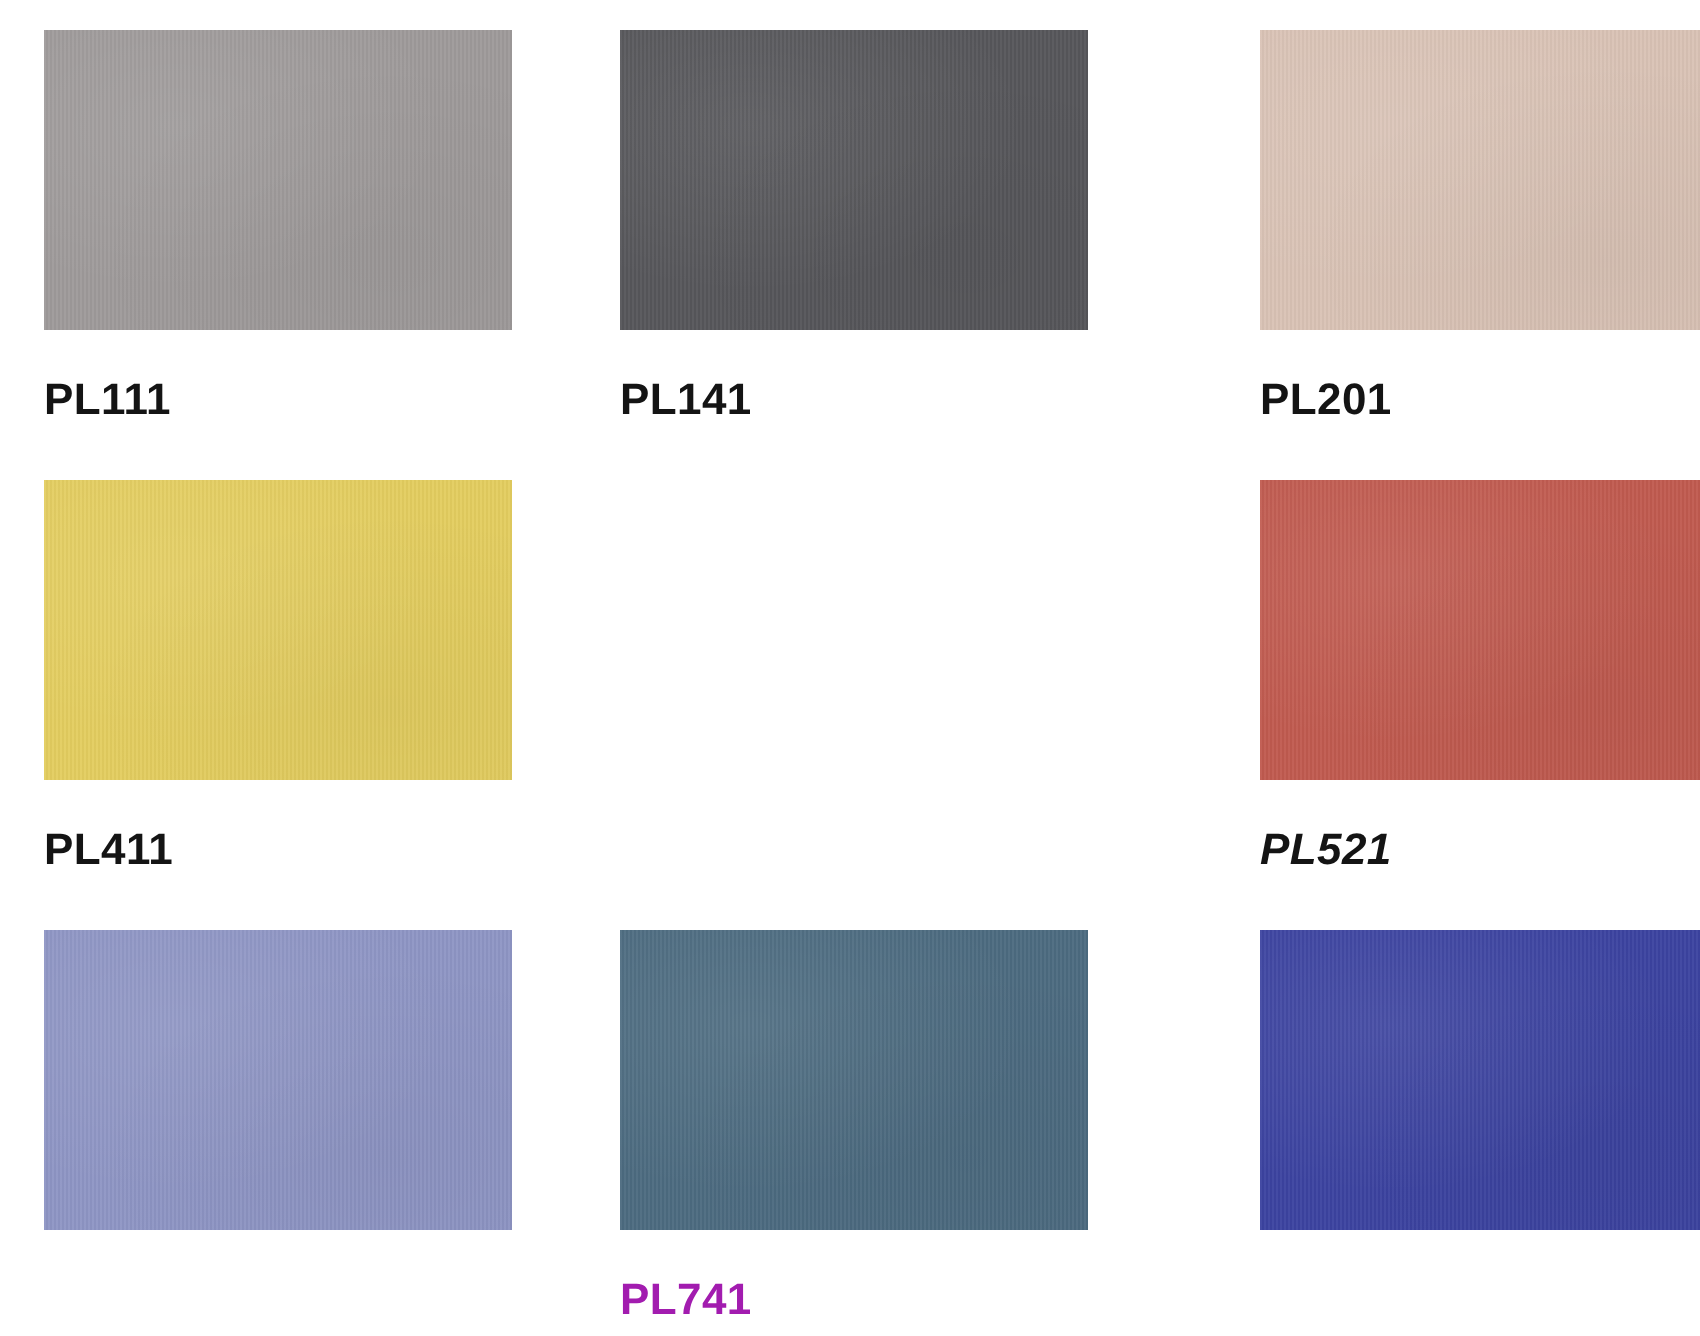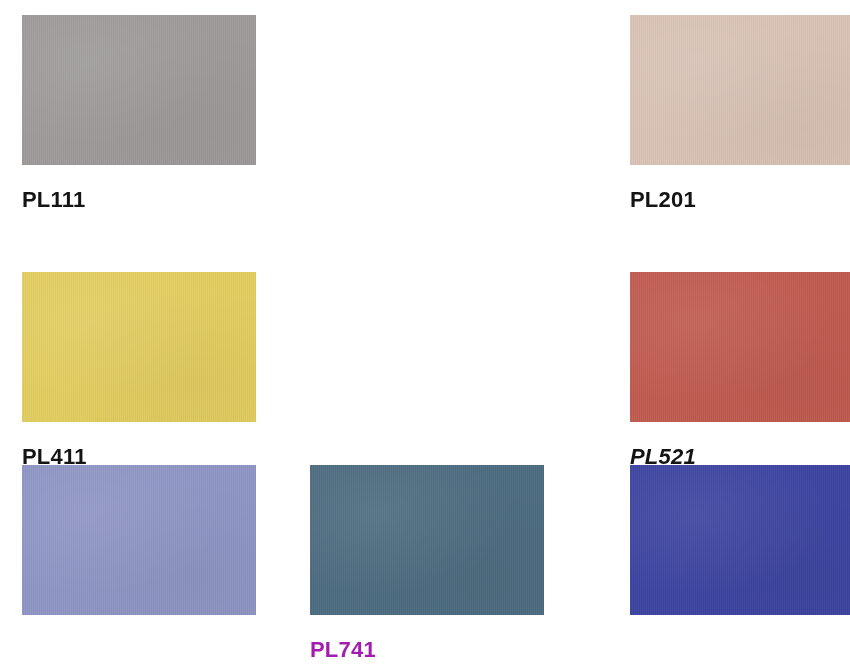--- a/index.html
+++ b/index.html
@@ -30,21 +30,21 @@
     width: 234px;
   }
 
   
   .col-0 { left: 22px; }
   .col-1 { left: 310px; }
   .col-2 { left: 630px; }
 
   
   .row-0 { top: 15px; }
-  .row-1 { top: 240px; margin-top: 32px; }
+  .row-1 { top: 240px; }
   .row-2 { top: 465px; }
 
   .swatch-chip {
     width: 234px;
     height: 150px;
     display: block;
     position: relative;
     overflow: hidden;
   }
 
@@ -83,20 +83,24 @@
 </head>
 <body style="background: rgb(255, 255, 255);">
 
 <div id="swatch-grid">
 
   <div class="swatch-cell row-0 col-0">
     <div class="swatch-chip" style="background-color: rgb(158, 154, 154);"></div>
     <div class="swatch-label" style="color: rgb(20, 20, 20);">PL111</div>
   </div>
 
+  <div class="swatch-cell row-0 col-1">
+    <div class="swatch-chip" style="background-color: rgb(86, 86, 90);"></div>
+    <div class="swatch-label" style="color: rgb(20, 20, 20);">PL141</div>
+  </div>
 
   <div class="swatch-cell row-0 col-2">
     <div class="swatch-chip" style="background-color: rgb(217, 194, 181);"></div>
     <div class="swatch-label" style="color: rgb(20, 20, 20);">PL201</div>
   </div>
 
   <div class="swatch-cell row-1 col-0">
     <div class="swatch-chip" style="background-color: rgb(227, 205, 95);"></div>
     <div class="swatch-label" style="color: rgb(20, 20, 20);">PL411</div>
   </div>

